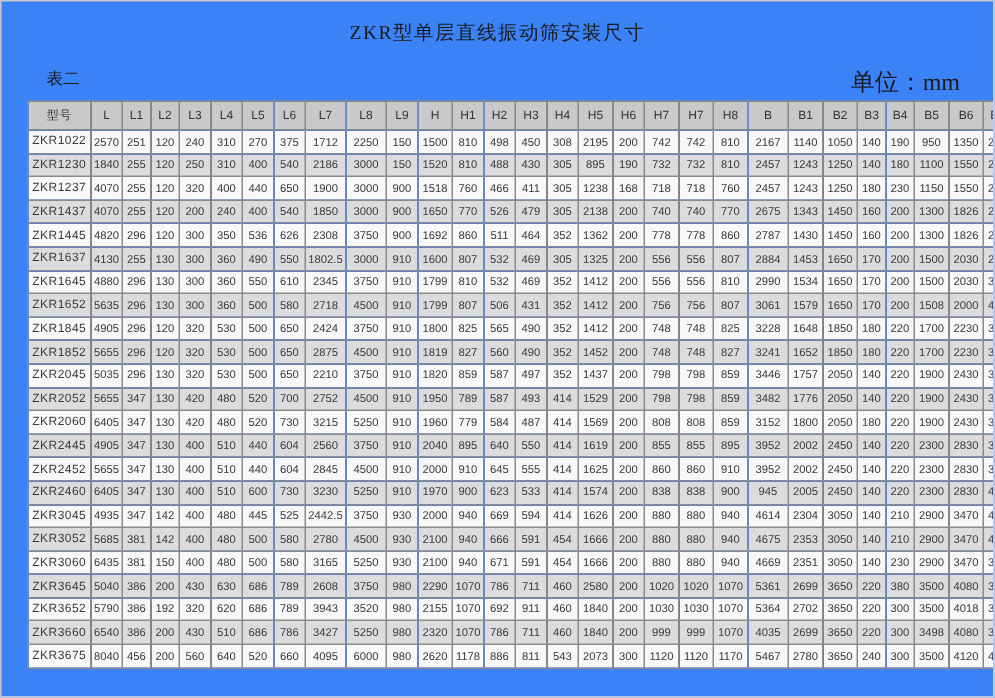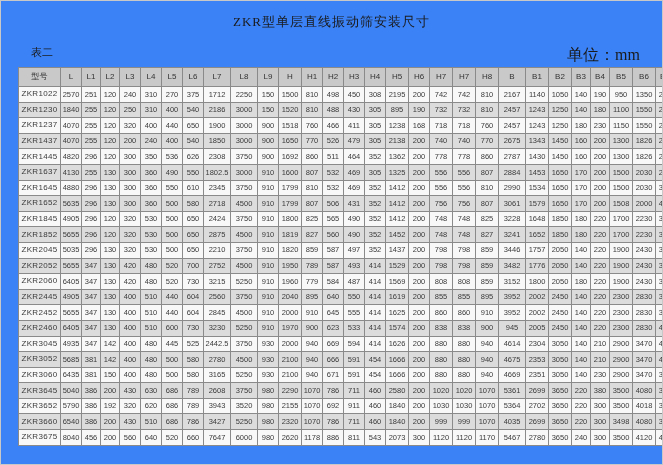--- a/index.html
+++ b/index.html
@@ -846,21 +846,21 @@
           </tr>
           <tr class="odd">
             <td class="model-cell">ZKR3675</td>
             <td>8040</td>
             <td>456</td>
             <td>200</td>
             <td>560</td>
             <td>640</td>
             <td>520</td>
             <td>660</td>
-            <td>7647</td>
+            <td>4095</td>
             <td>6000</td>
             <td>980</td>
             <td>2620</td>
             <td>1178</td>
             <td>886</td>
             <td>811</td>
             <td>543</td>
             <td>2073</td>
             <td>300</td>
             <td>1120</td>

